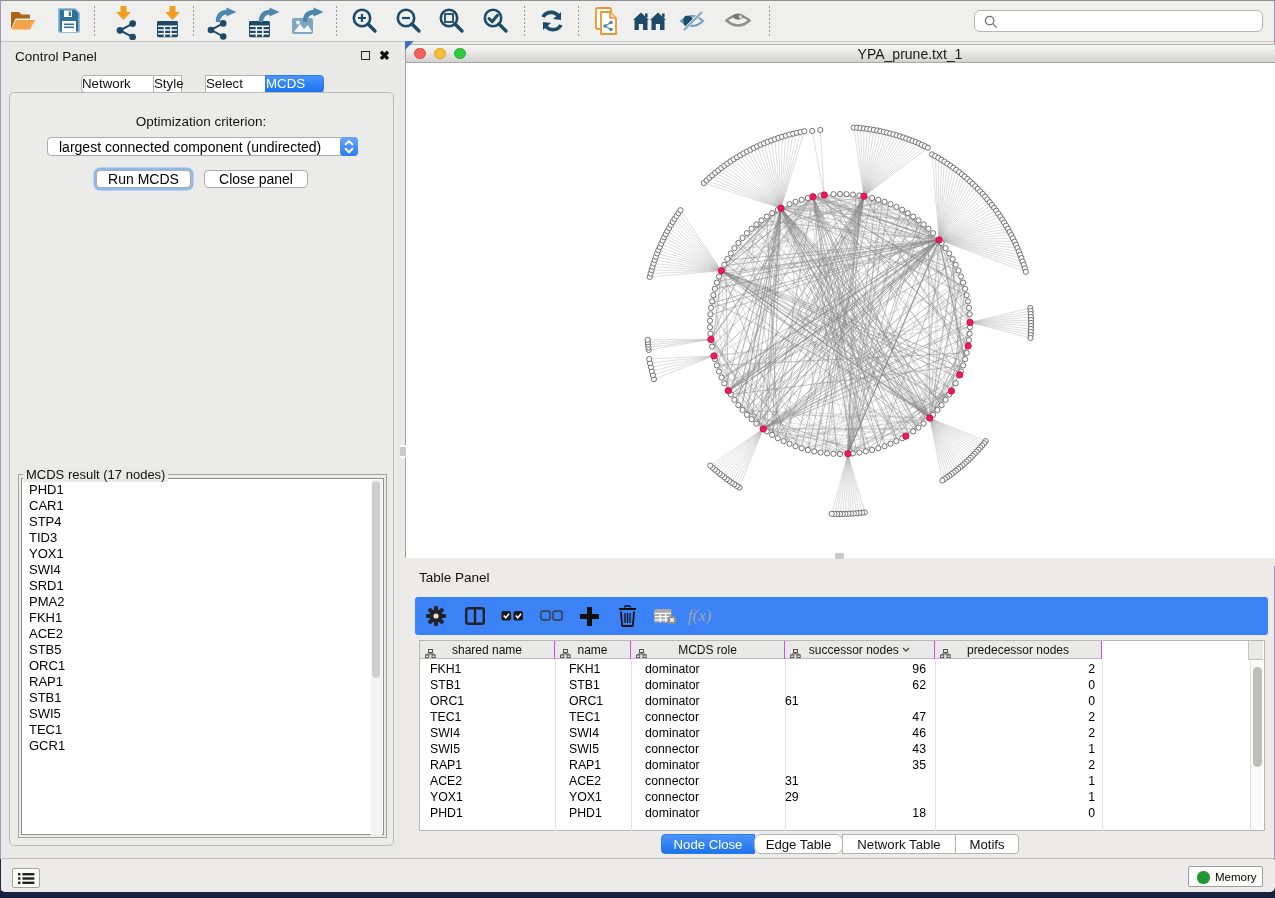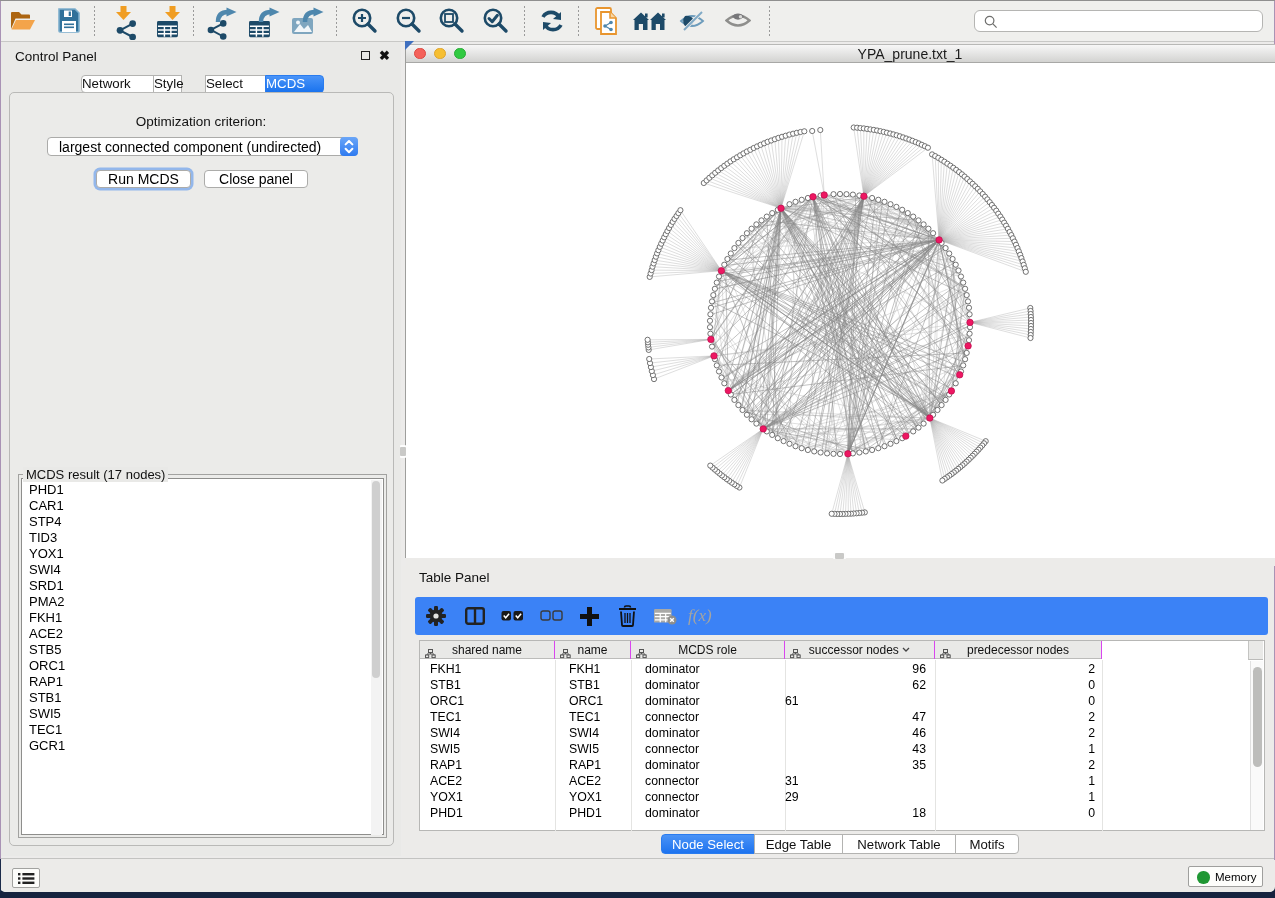--- a/index.html
+++ b/index.html
@@ -734,22 +734,22 @@
         <span style="left:149px">PHD1</span>
         <span style="left:225px">dominator</span>
         <span style="left:365px;width:141px;text-align:right">18</span>
         <span style="left:515px;width:160px;text-align:right">0</span>
       </div>
     <div id="tscroll">
         <div id="tthumb"></div>
       </div>
   </div>
   <div id="btabs">
-      <div class="btab sel" style="left:0px;width:94px;border-radius:4px 0 0 4px;">Node Select</div>
-      <div class="btab" style="left:93px;width:89px;">Edge Table</div>
+      <div class="btab sel" style="left:0px;width:94px;border-radius:4px 0 0 4px;">Node Close</div>
+      <div class="btab" style="left:93px;width:89px;border-radius:7px;">Edge Table</div>
       <div class="btab" style="left:181px;width:114px;">Network Table</div>
       <div class="btab" style="left:294px;width:64px;border-radius:0 4px 4px 0;">Motifs</div>
     </div>
 </div>
 <div class="abs" style="left:0;top:859px;width:1px;height:33px;background:#1c2b4a"></div>
 <div id="status">
   <div id="listbtn">
       <svg width="17" height="13" viewBox="0 0 17 13" style="position:absolute;left:5px;top:3px">
         <g fill="#222">
           <rect x="0" y="1" width="2.4" height="2.4"></rect>

